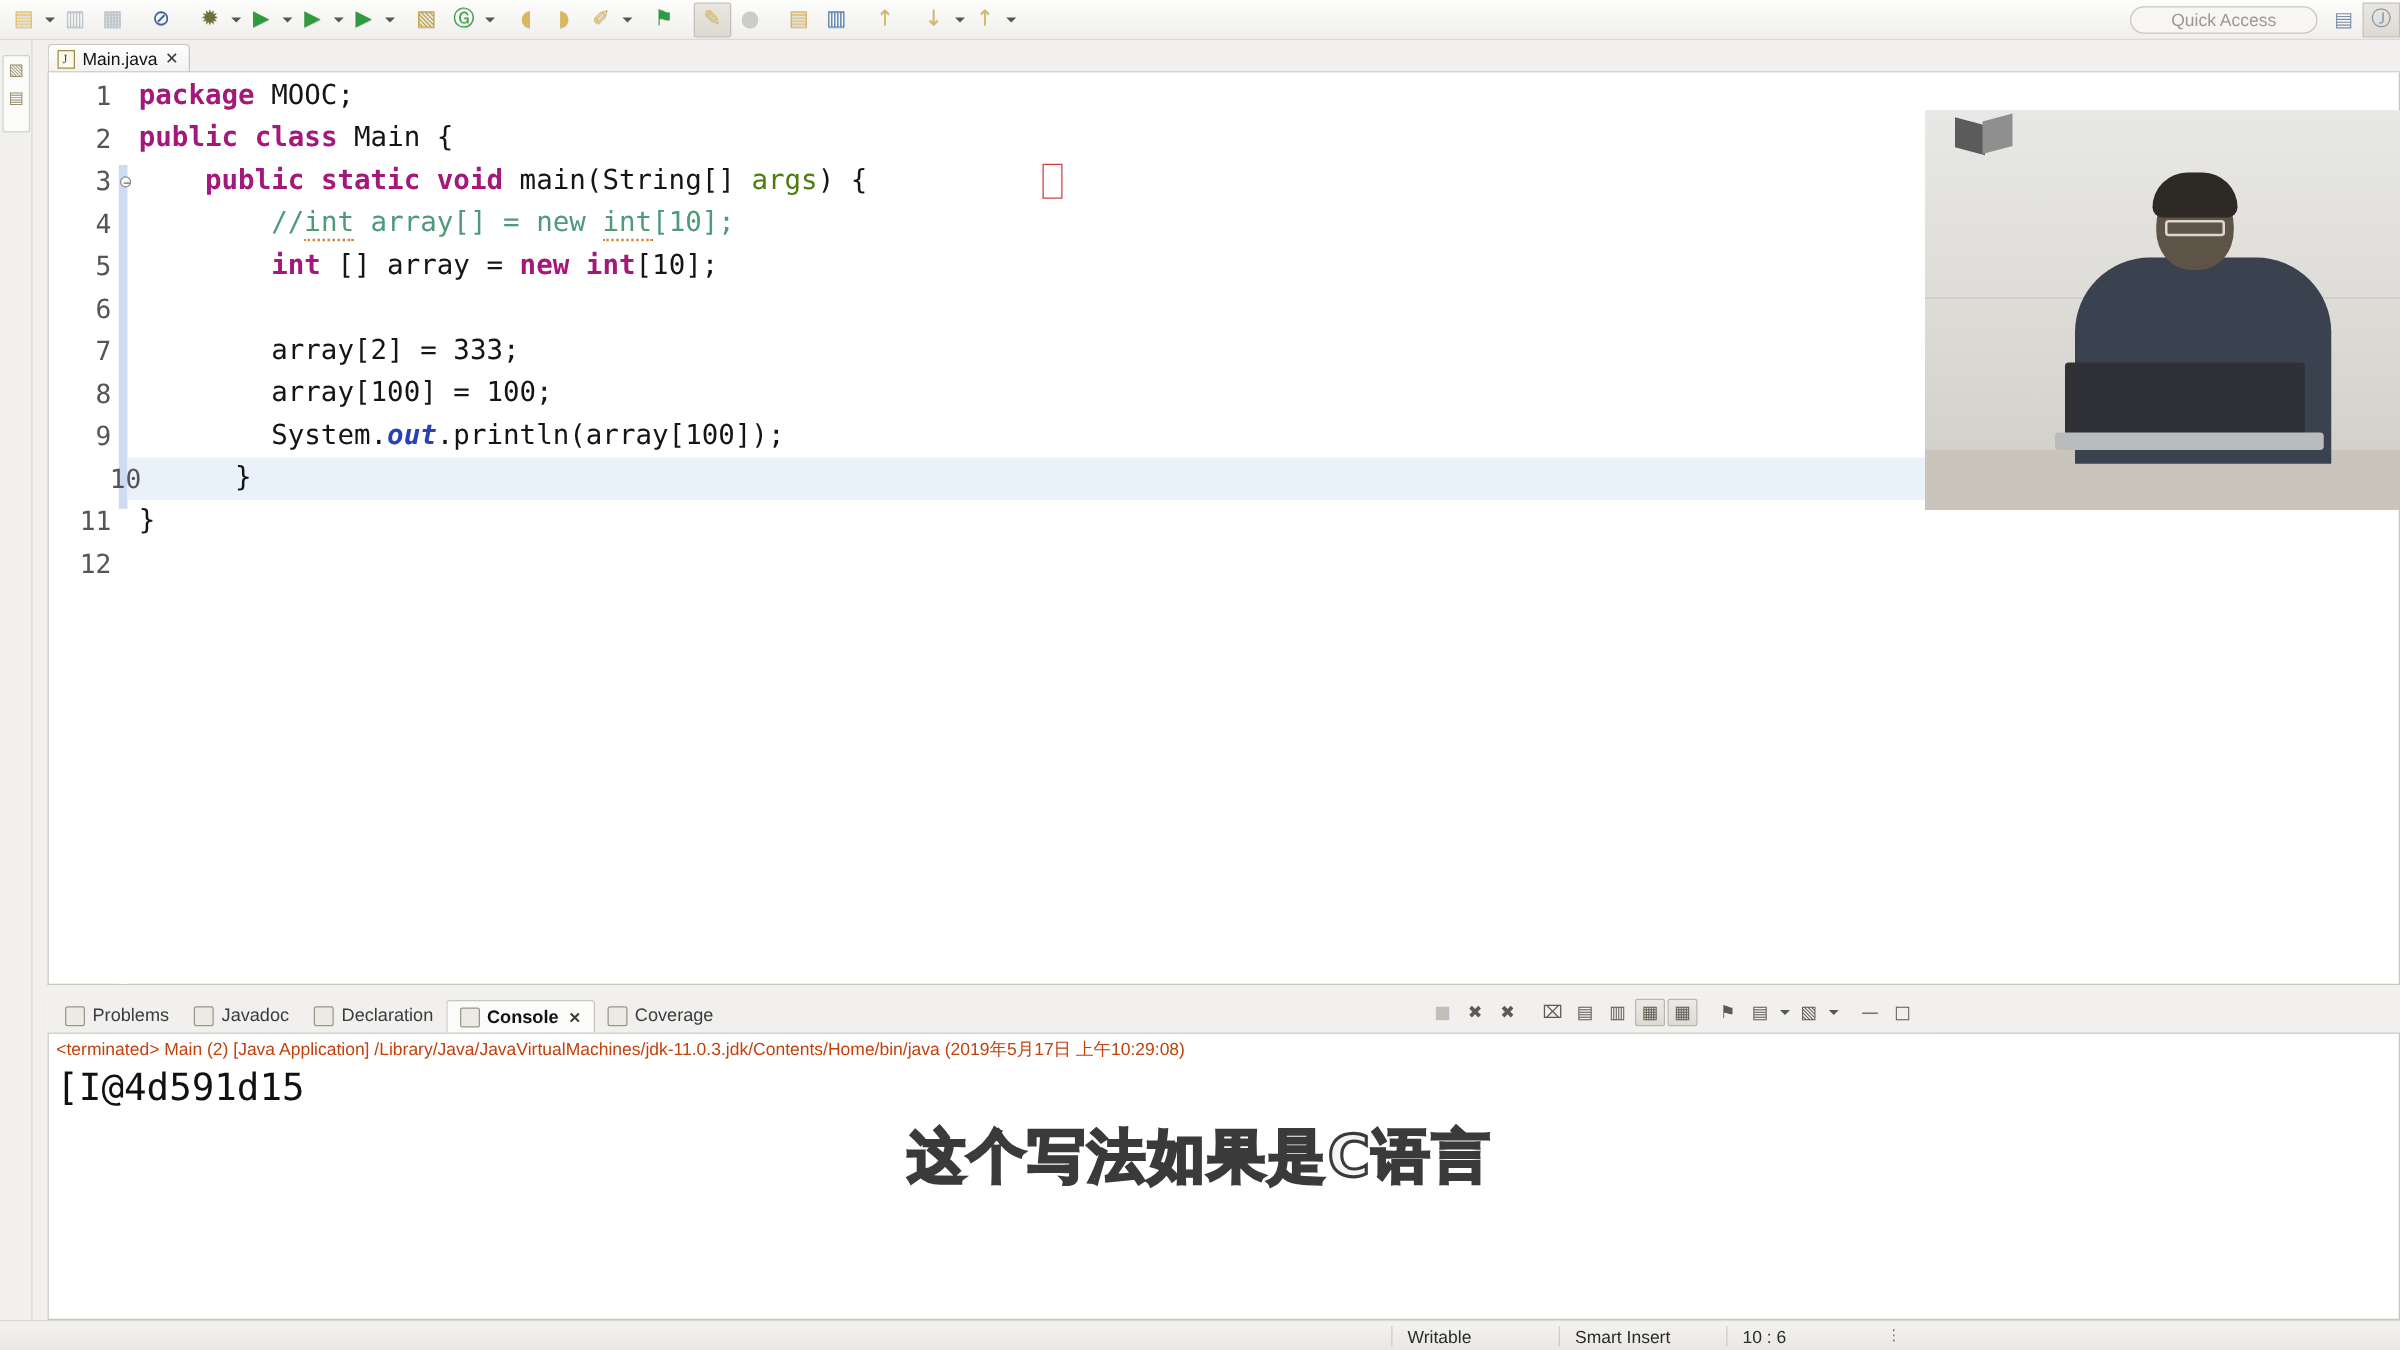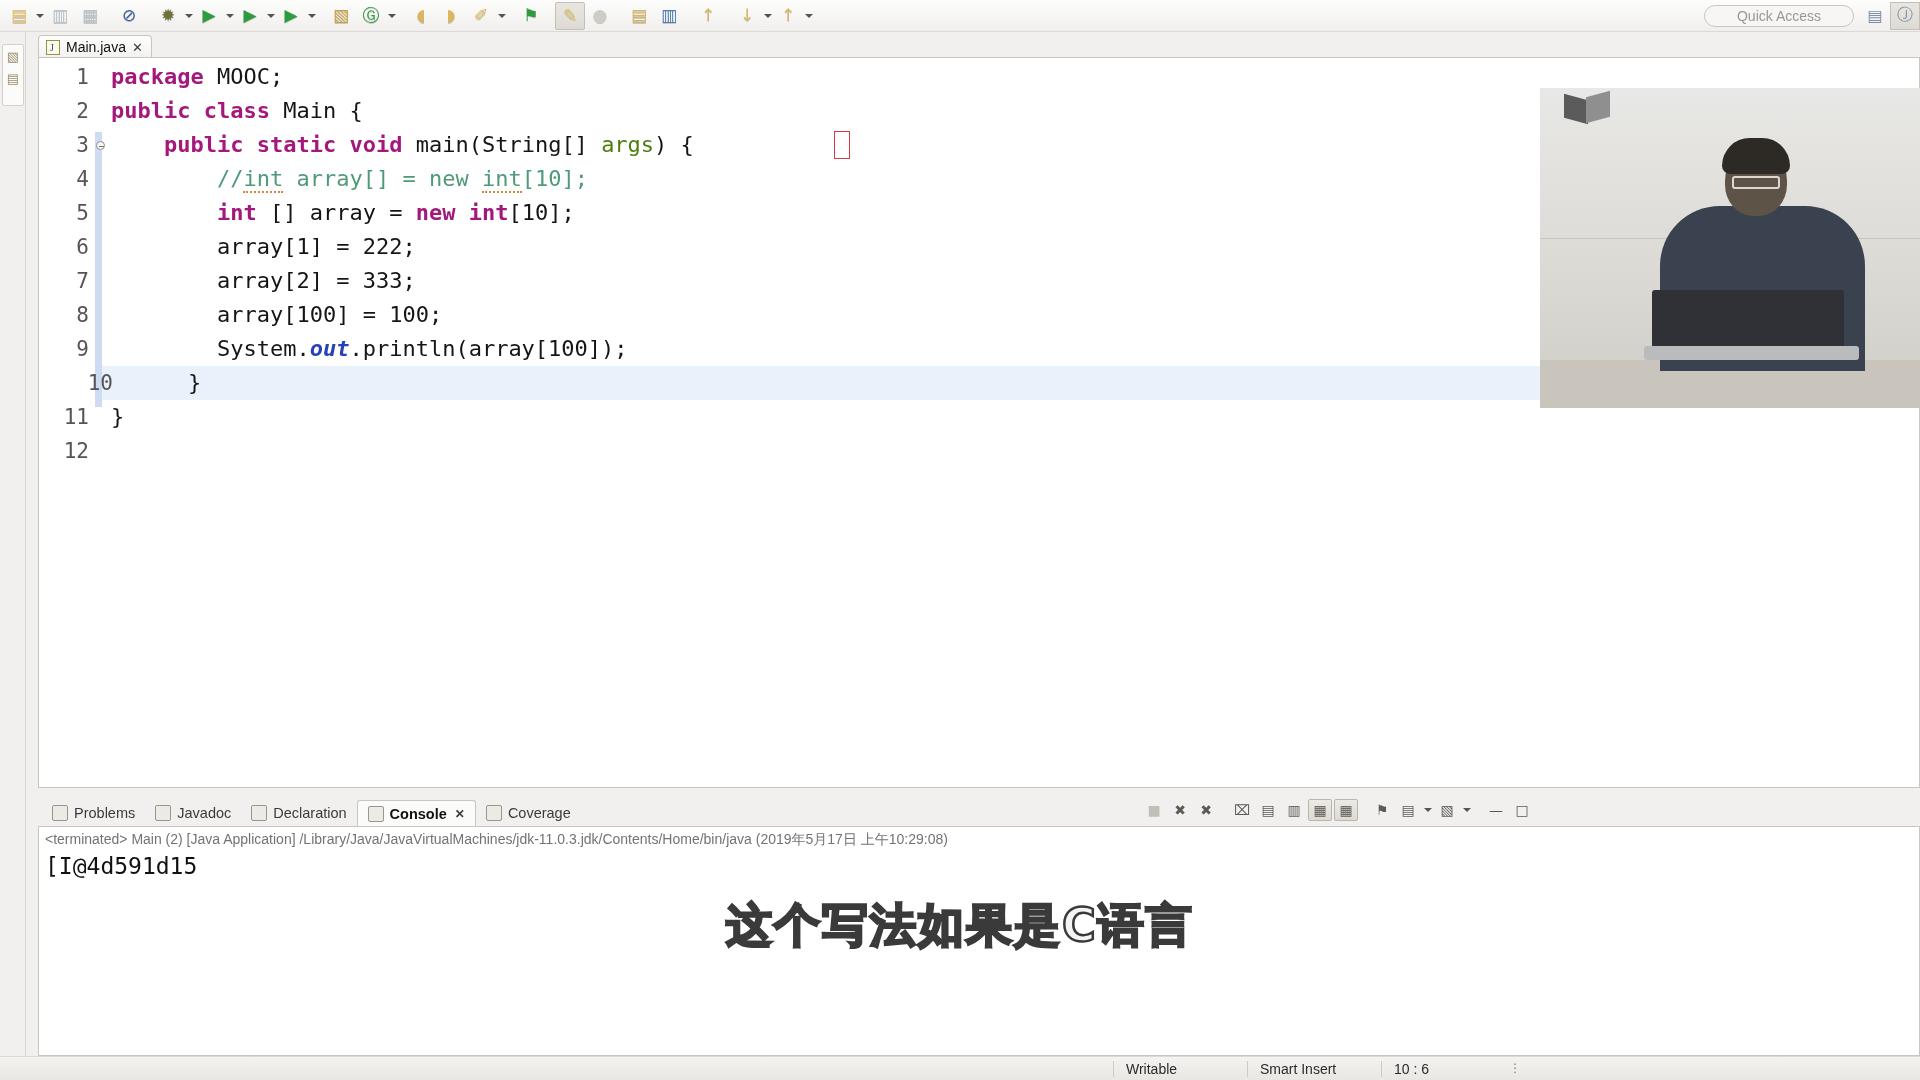--- a/index.html
+++ b/index.html
@@ -137,25 +137,25 @@
     font-weight:bold;color:#111;
   }
   #contools{margin-left:auto;display:flex;align-items:center;gap:2px;padding-right:10px;padding-bottom:2px;}
   .cbtn{width:24px;height:22px;display:flex;align-items:center;justify-content:center;border:1px solid transparent;border-radius:2px;}
   .cbtn.on{border:1px solid #b9b6b0;background:linear-gradient(#eceae5,#dedad3);}
   #conbody{
     position:absolute;left:0;top:28px;width:1882px;height:230px;
     background:#ffffff;border:1px solid #c9c6c0;border-top:1px solid #c9c6c0;
   }
   #terminated{
-    position:absolute;left:6px;top:4px;font-size:14px;color:#737373;white-space:nowrap;
+    position:absolute;left:6px;top:4px;font-size:14px;color:#c2410c;white-space:nowrap;
     font-family:"Liberation Sans",sans-serif;
   }
   #conout{
-    position:absolute;left:6px;top:26px;font-size:23px;color:#111;
+    position:absolute;left:6px;top:26px;font-size:30px;color:#111;
     font-family:"DejaVu Sans Mono",monospace;
   }
 
   
   #subtitle{
     position:absolute;left:0;top:895px;width:1920px;text-align:center;
     font-family:"DejaVu Sans",sans-serif;font-size:46px;font-weight:bold;
     color:#f4f4f4;
     -webkit-text-stroke:2.5px #3a3a3a;
     letter-spacing:2px;
@@ -310,21 +310,20 @@
         <div class="codeline" style="top: 104px;">
           <div class="lnum">4</div>
           <div class="ctext">        <span class="cm">//<u>int</u> array[] = new <u>int</u>[10];</span></div>
         </div>
         <div class="codeline" style="top: 138px;">
           <div class="lnum">5</div>
           <div class="ctext">        <span class="kw">int</span> [] array = <span class="kw">new</span> <span class="kw">int</span>[10];</div>
         </div>
         <div class="codeline" style="top: 172px;">
           <div class="lnum">6</div>
-          <div class="ctext">        array[1] = 222;</div>
         </div>
         <div class="codeline" style="top: 206px;">
           <div class="lnum">7</div>
           <div class="ctext">        array[2] = 333;</div>
         </div>
         <div class="codeline" style="top: 240px;">
           <div class="lnum">8</div>
           <div class="ctext">        array[100] = 100;</div>
         </div>
         <div class="codeline" style="top: 274px;">

